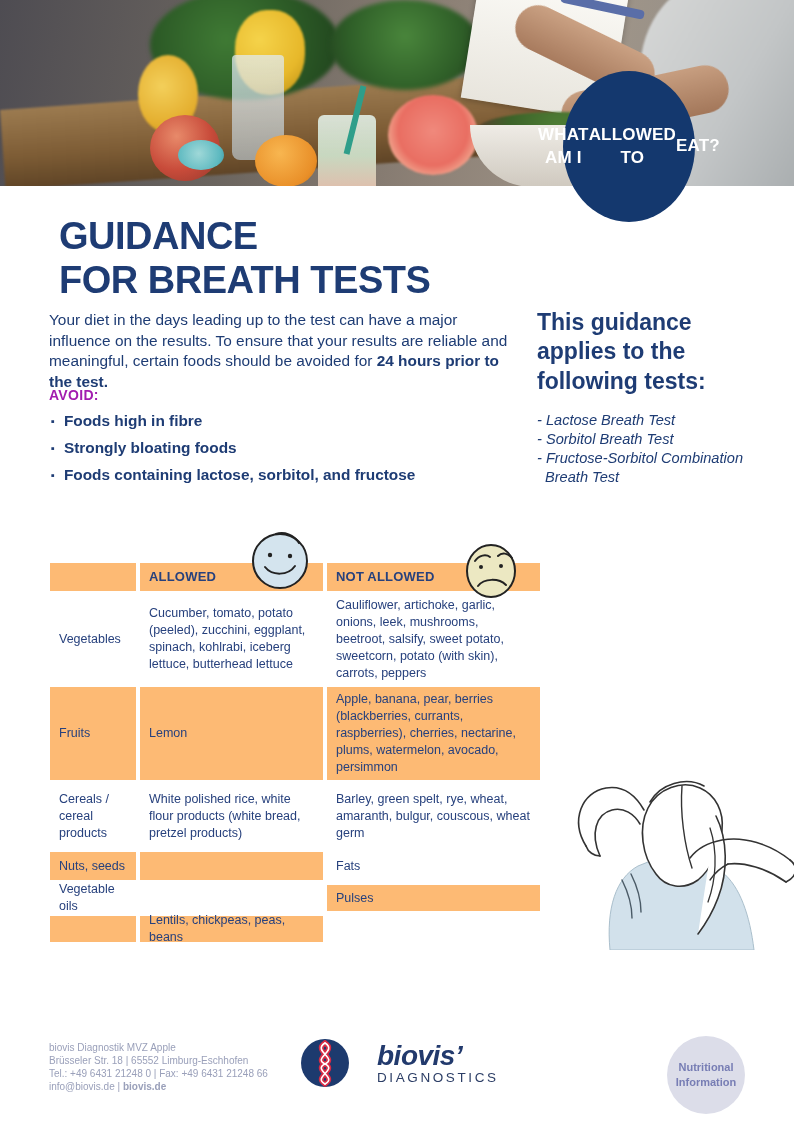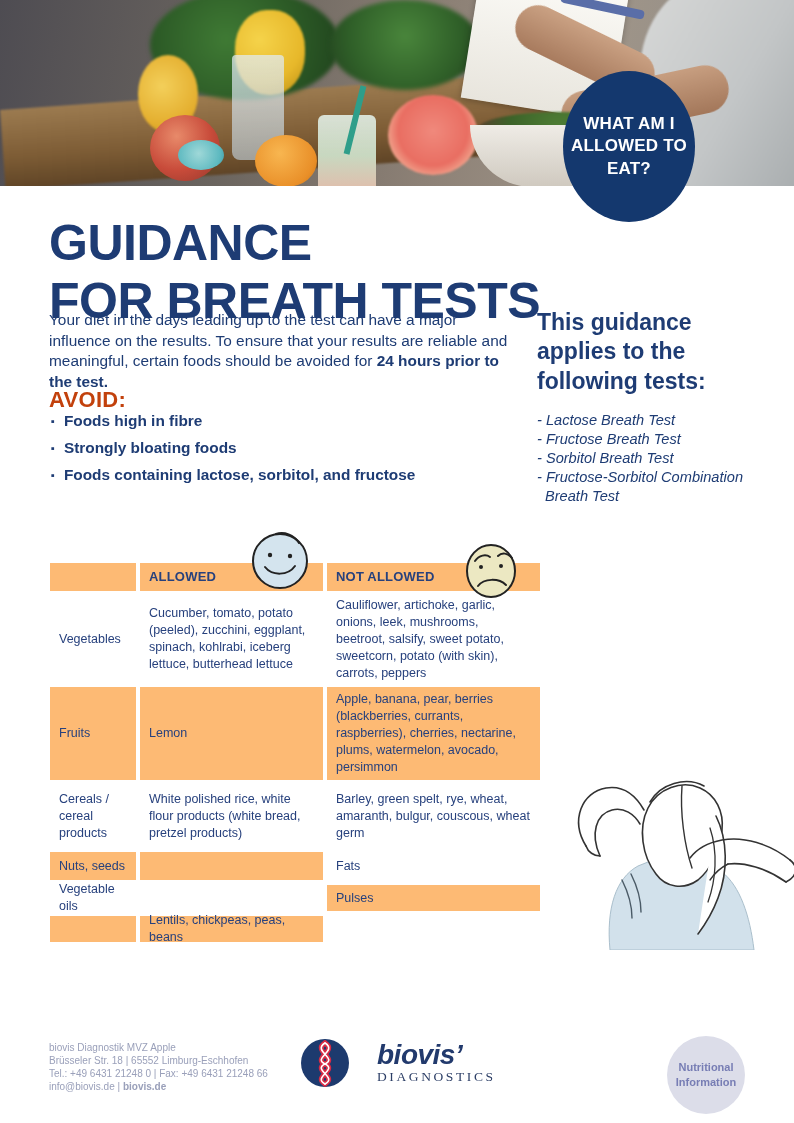--- a/index.html
+++ b/index.html
@@ -53,31 +53,31 @@
     background:linear-gradient(120deg,#d8d9d8 0%,#c3c6c7 50%,#9fa4a6 100%); filter:blur(.8px); }
   .ph-tape { left:178px; top:140px; width:46px; height:30px; border-radius:50%;
     background:radial-gradient(circle at 45% 45%,#9fd8d8 0%,#5db9c0 70%,#3e98a3 100%); filter:blur(.7px); }
   .ph-dumbbell { left:138px; top:55px; width:60px; height:78px; border-radius:50%;
     background:radial-gradient(circle at 40% 40%,#f3cf5a 0%,#e4ae2e 65%,#b88617 100%); filter:blur(1.2px); }
 
   
   .badge {
     position:absolute; left:563px; top:71px; width:132px; height:151px;
     border-radius:50%; background:#14386e; color:#ffffff;
-    display:flex; flex-direction:column; align-items:center; justify-content:center;
+    display:flex; align-items:center; justify-content:center;
     font-weight:bold; font-size:17px; line-height:1.32; text-align:center; letter-spacing:.2px;
   }
 
   
-  .title { position:absolute; left:49px; top:214px; color:#1e3c74; font-weight:bold;
-    font-size:50px; line-height:1.16; letter-spacing:-.5px; }
+  .title { position:absolute; left:59px; top:214px; color:#1e3c74; font-weight:bold;
+    font-size:38px; line-height:1.16; letter-spacing:-.5px; }
   .intro { position:absolute; left:49px; top:310px; width:470px; color:#1e3c74;
     font-size:15.4px; line-height:1.34; }
-  .avoid-h { position:absolute; left:49px; top:387px; color:#c2410c; font-weight:bold;
-    font-size:22px; letter-spacing:.3px; }
+  .avoid-h { position:absolute; left:49px; top:387px; color:#a21caf; font-weight:bold;
+    font-size:14px; letter-spacing:.3px; }
   .avoid-list { position:absolute; left:49px; top:412px; width:470px; }
   .avoid-item { display:flex; color:#1e3c74; font-weight:bold; font-size:15.4px; margin-bottom:9px; }
   .avoid-item .blt { font-size:11px; margin:3px 9px 0 2px; }
 
   
   .applies { position:absolute; left:537px; top:308px; width:240px; color:#1e3c74; }
   .applies-h { font-weight:bold; font-size:23px; line-height:1.28; width:225px; }
   .applies-list { margin-top:15px; font-style:italic; font-size:14.6px; line-height:1.3; }
   .applies-item { padding-left:8px; text-indent:-8px; }
 
@@ -98,21 +98,21 @@
   
   .illus { position:absolute; left:556px; top:768px; }
 
   
   .foot-addr { position:absolute; left:49px; top:1041px; color:#9aa0ba; font-size:10px; line-height:1.3; }
   .foot-addr .bold { font-weight:bold; }
   .foot-addr a { color:#9aa0ba; text-decoration:none; }
   .logo { position:absolute; left:300px; top:1038px; display:flex; align-items:center;gap:16px; }
   .logo-text { margin-left:11px; }
   .logo-name { color:#223a6d; font-size:28px; font-weight:bold; font-style:italic; line-height:1; letter-spacing:-.5px; }
-  .logo-sub { color:#2c3e66; font-size:13.5px; letter-spacing:2.6px; margin-top:0;font-family:Liberation Serif, serif; }
+  .logo-sub { color:#2c3e66; font-size:13.5px; letter-spacing:2.6px; margin-top:0; }
   .nutri {
     position:absolute; left:667px; top:1036px; width:78px; height:78px; border-radius:50%;
     background:#dcdde9; color:#777db4; font-weight:bold; font-size:11px; line-height:1.35;
     display:flex; flex-direction:column; align-items:center; justify-content:center; text-align:center;
   }
 </style>
 </head>
 <body>
 
 <div class="page">
@@ -165,21 +165,20 @@
     <div class="avoid-item">
       <span class="blt">▪</span>
       <span>Foods containing lactose, sorbitol, and fructose</span>
     </div>
   </div>
 
   <div class="applies">
     <div class="applies-h">This guidance applies to the following tests:</div>
     <div class="applies-list">
       <div class="applies-item">- Lactose Breath Test</div>
-      <div class="applies-item">- Fructose Breath Test</div>
       <div class="applies-item">- Sorbitol Breath Test</div>
       <div class="applies-item">- Fructose-Sorbitol Combination Breath Test</div>
     </div>
   </div>
 
   <svg class="smiley happy" width="68" height="68" viewBox="0 0 68 68">
     <circle cx="34" cy="36" r="27" fill="#d4e4ee" stroke="#222" stroke-width="2"></circle>
     <path d="M30,9 C38,6 48,10 53,18" fill="none" stroke="#222" stroke-width="2" stroke-linecap="round"></path>
     <circle cx="24" cy="30" r="2.2" fill="#222"></circle>
     <circle cx="44" cy="31" r="2.2" fill="#222"></circle>

